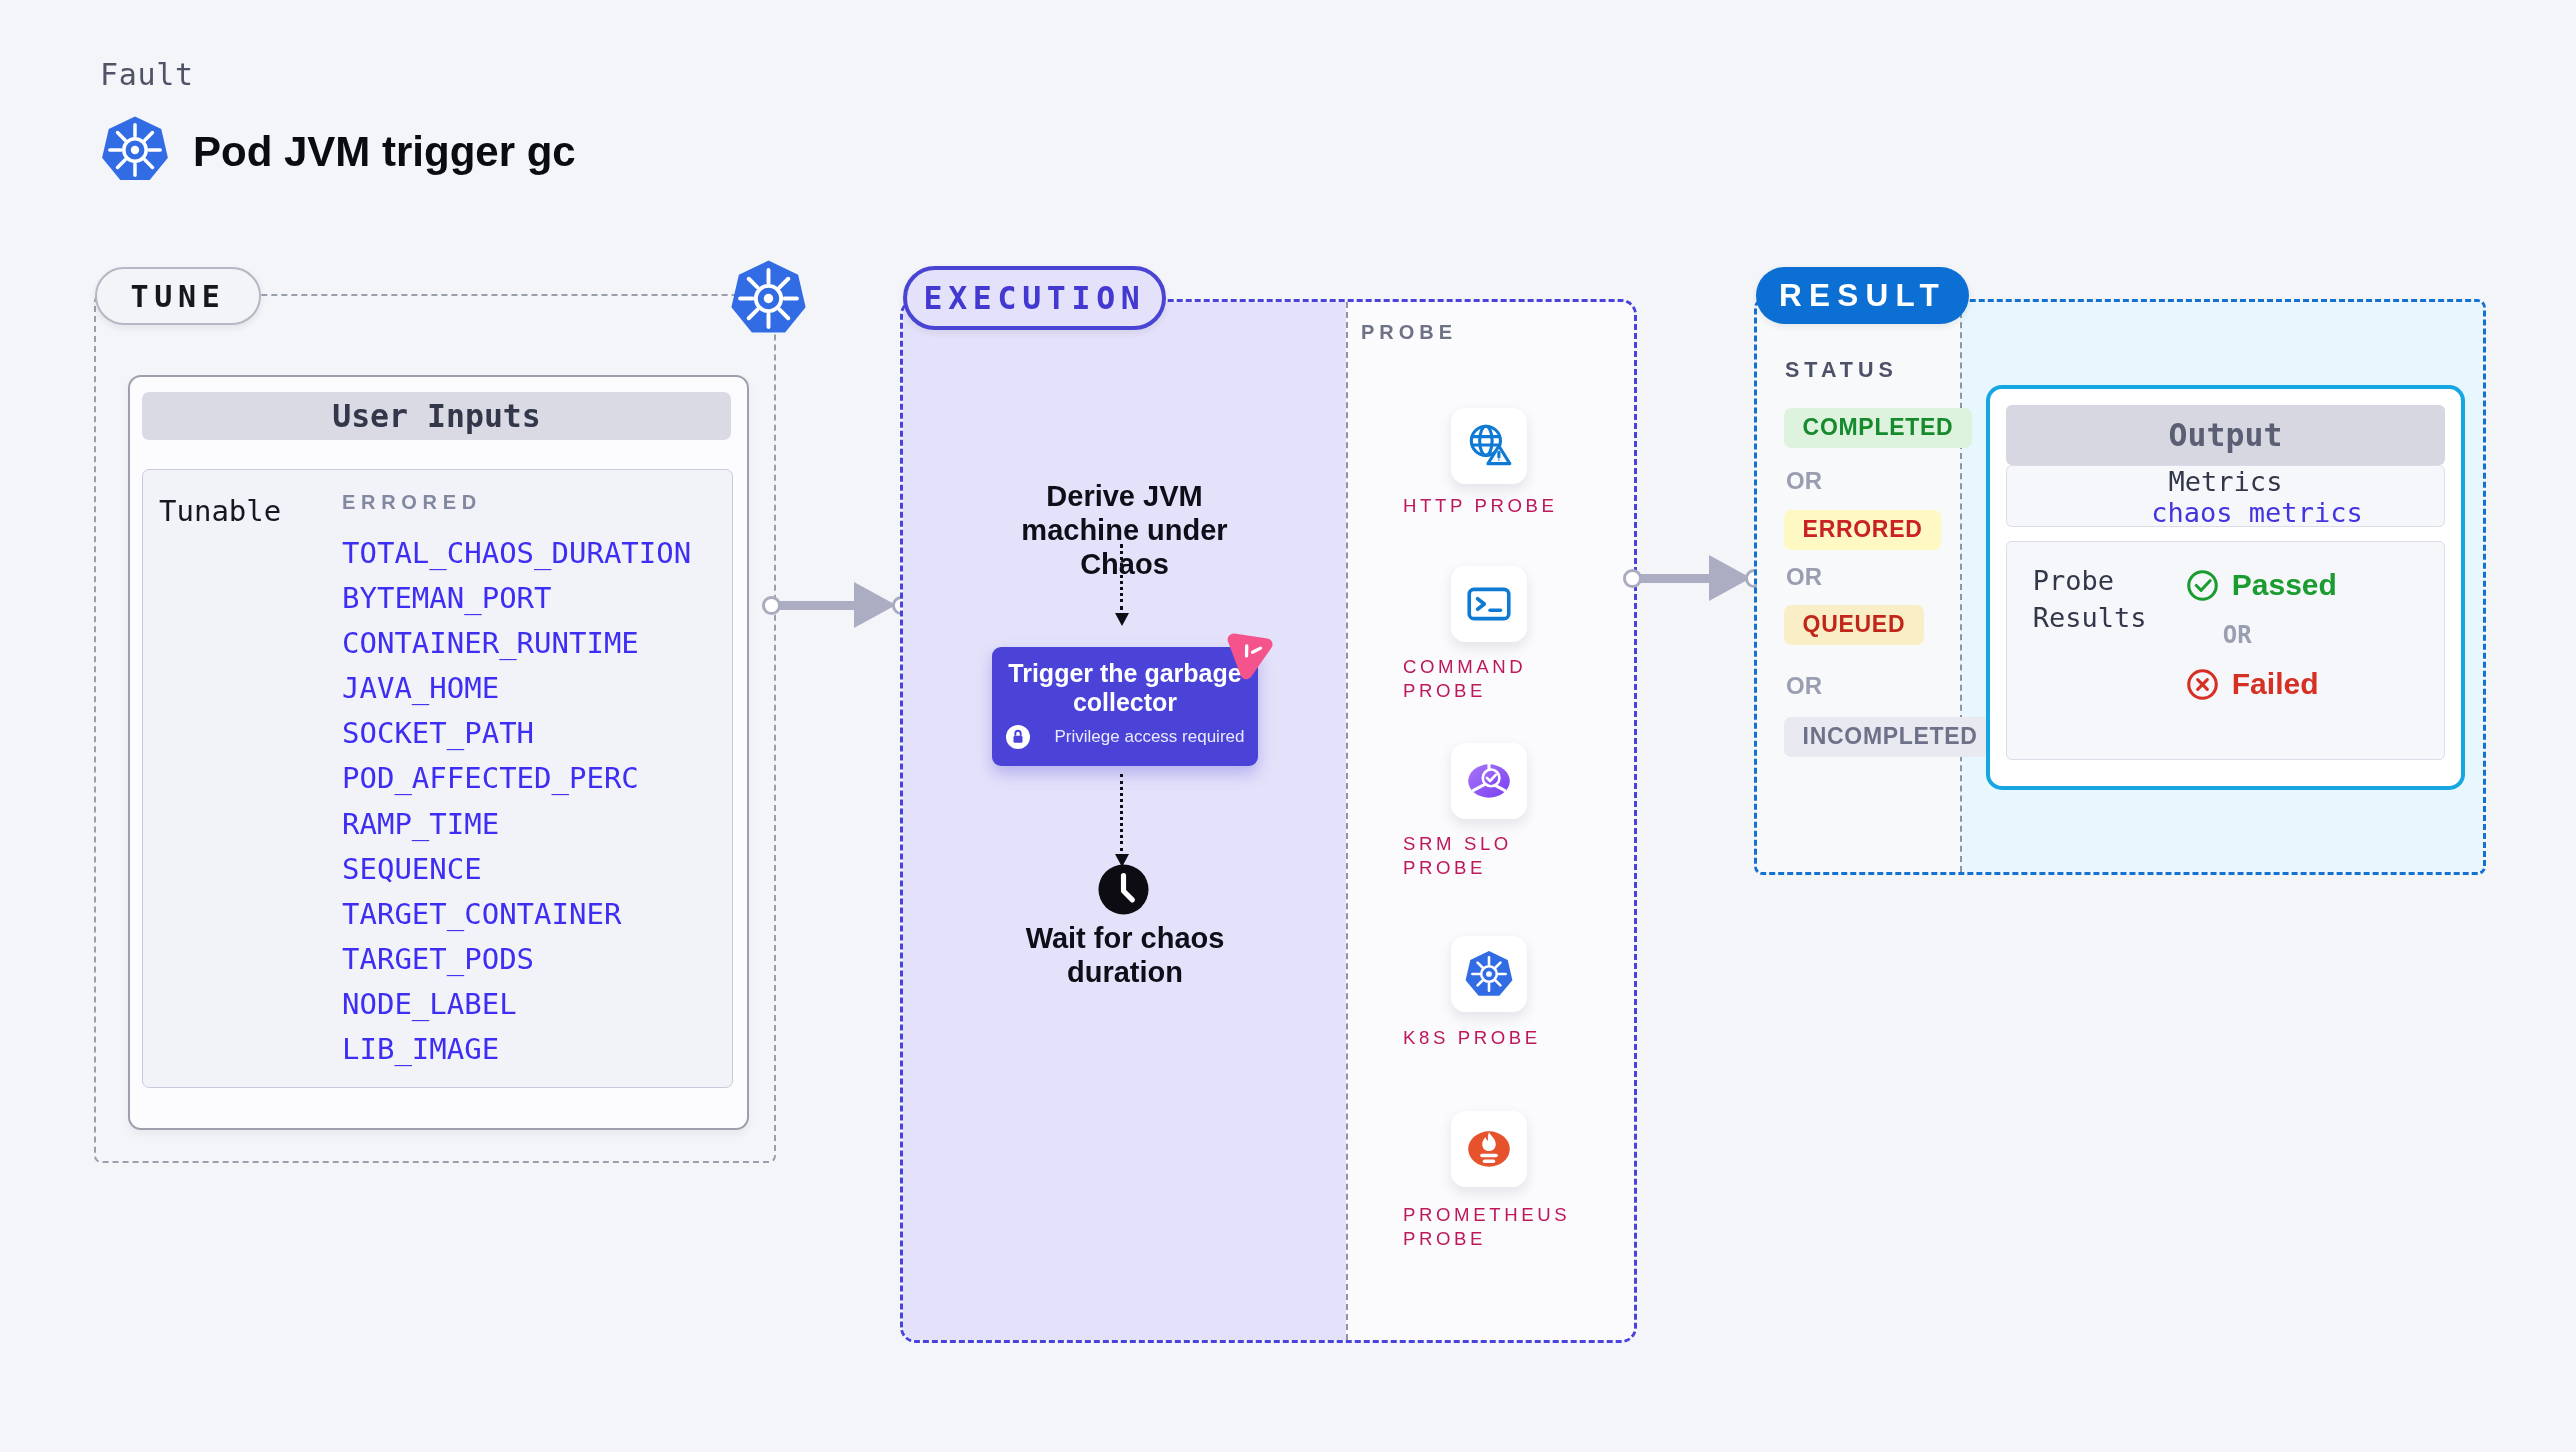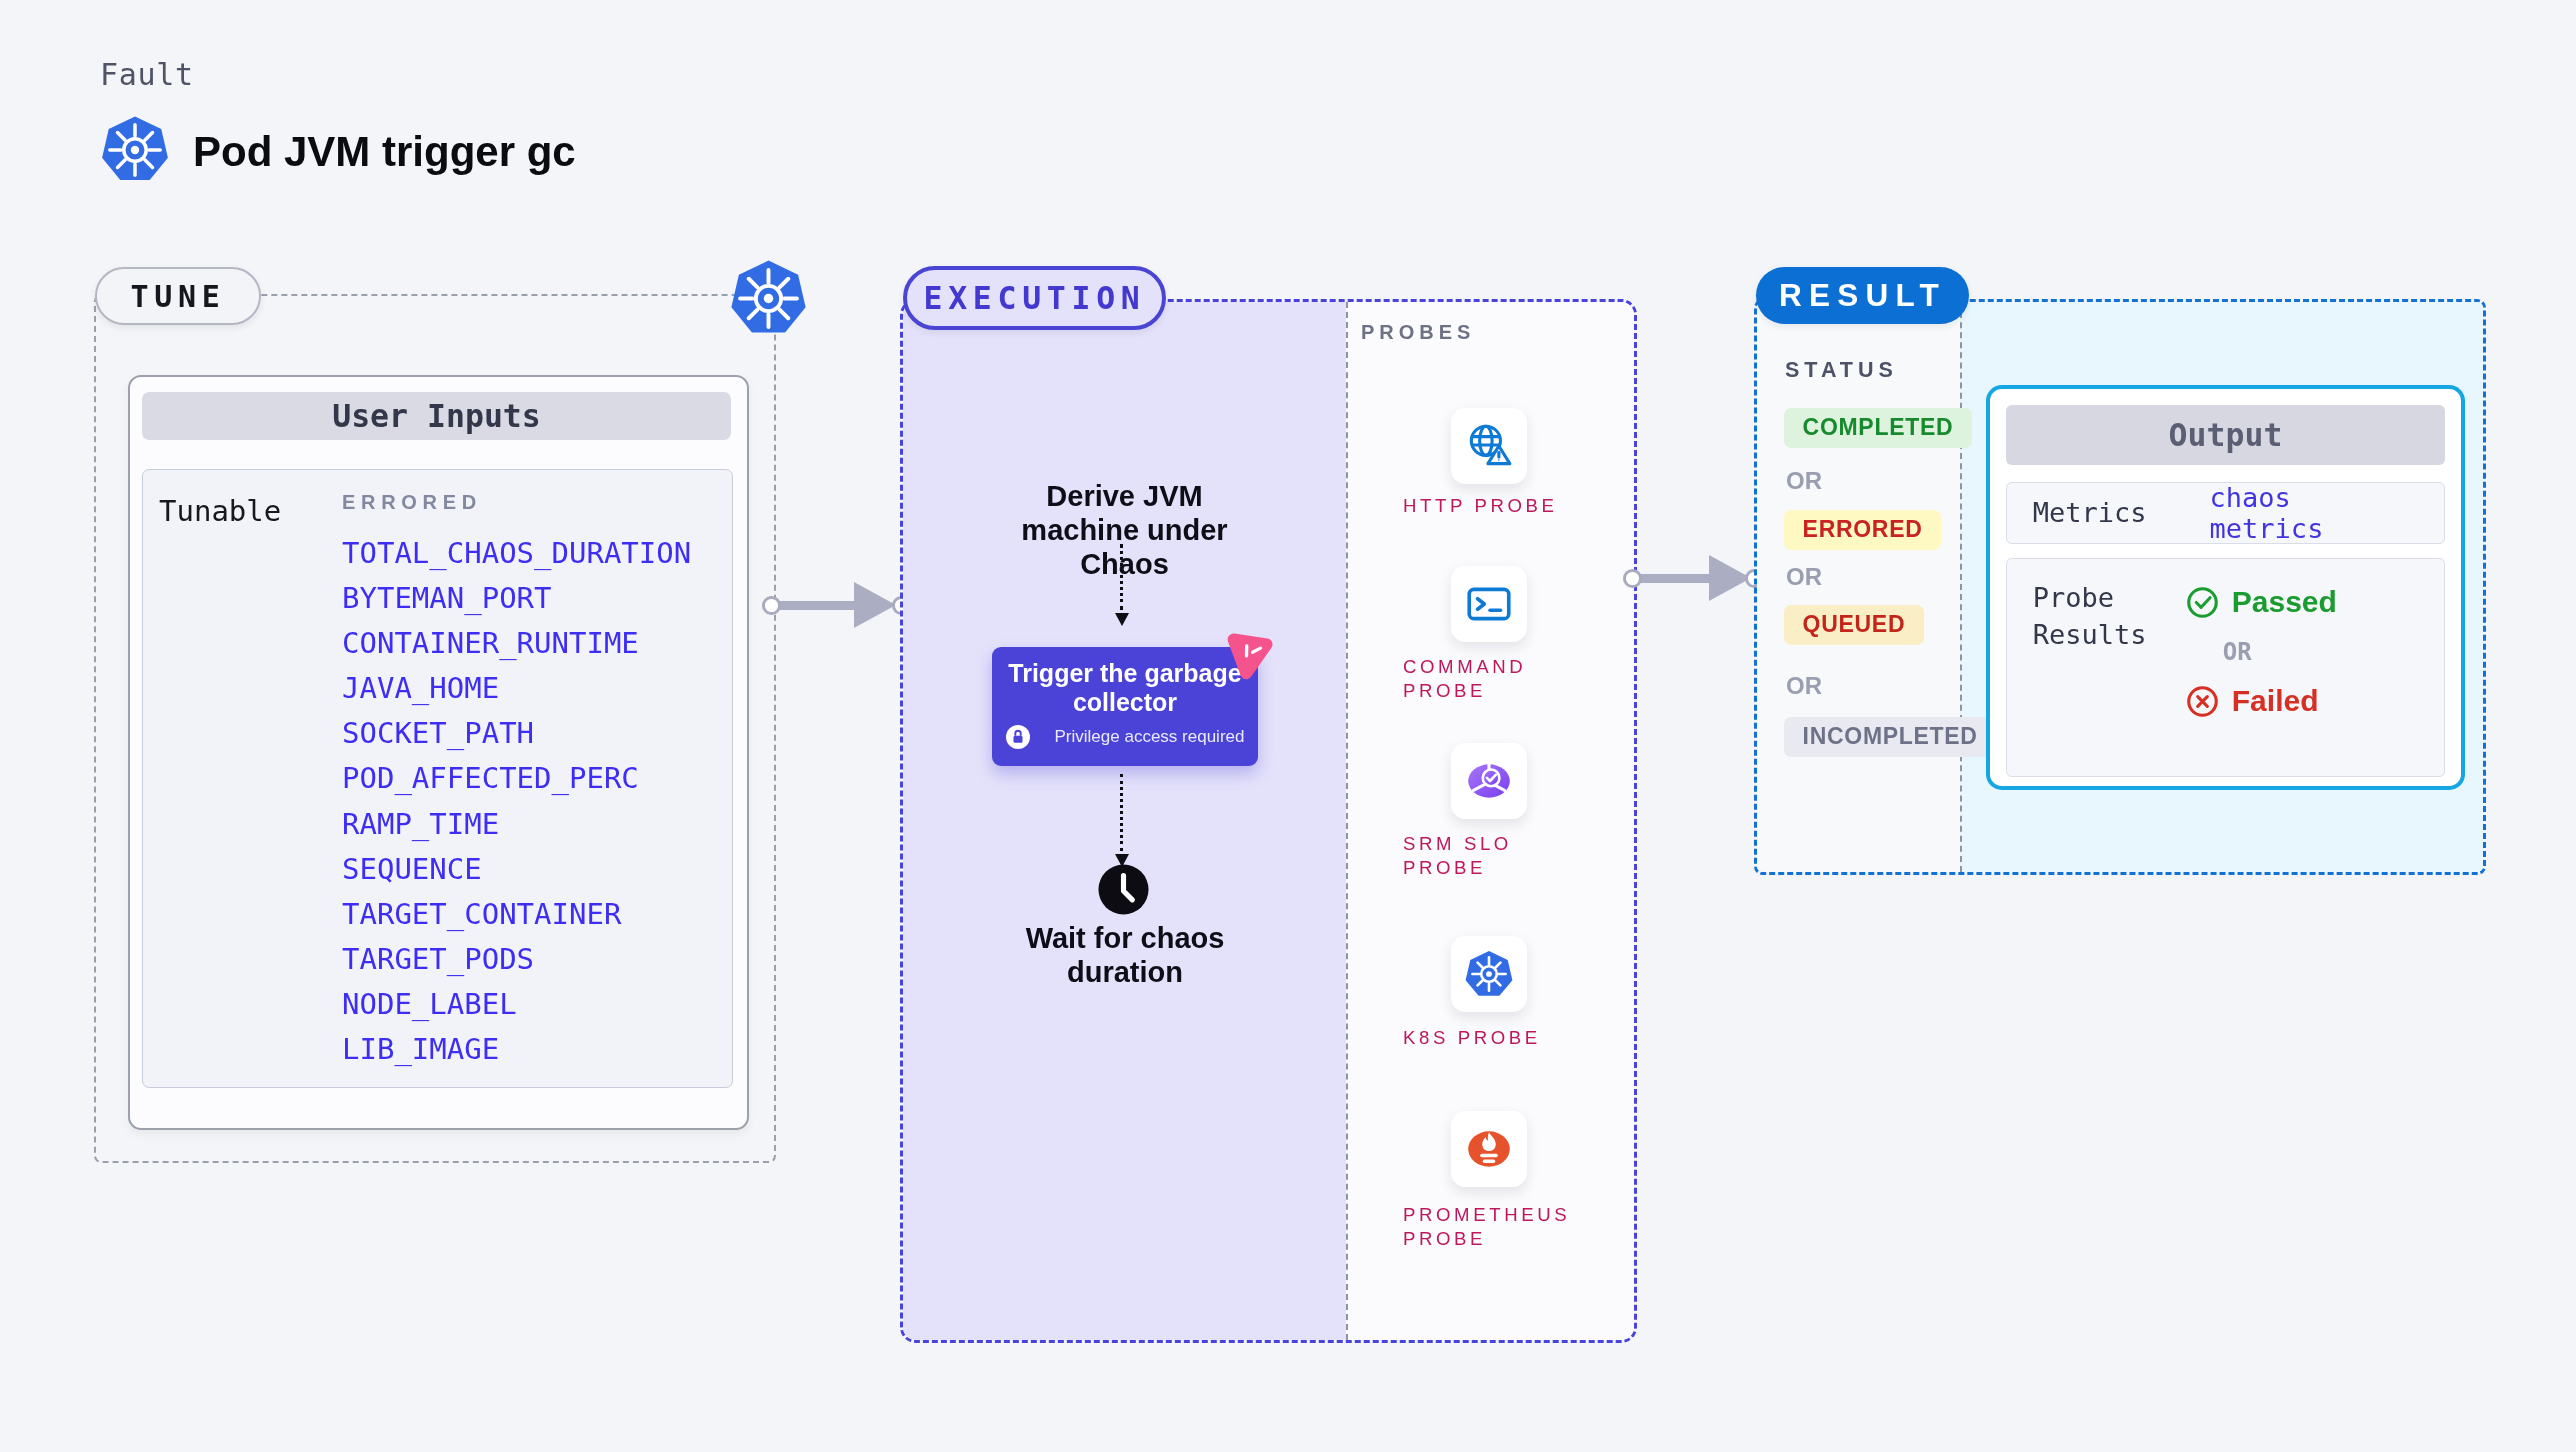--- a/index.html
+++ b/index.html
@@ -94,21 +94,21 @@
   .badge-queued{top:605px;background:#faeec6;color:#c2261b;}
   .badge-incompleted{top:717px;background:#e9eaf1;color:#6d7288;}
   .or-label{position:absolute;left:1786px;font-size:24px;font-weight:600;color:#9a9eb1;}
   .or-1{top:467px;} .or-2{top:563px;} .or-3{top:672px;}
 
   .output-card{position:absolute;left:1986px;top:385px;width:479px;height:405px;box-sizing:border-box;
                background:#ffffff;border:4.3px solid #16a7e2;border-radius:15.8px;padding:15.8px;}
   .output-header{height:60px;background:#d6d7e1;border-radius:5.7px;display:flex;align-items:center;
                  justify-content:center;font-size:31.5px;font-weight:bold;color:#5a5f73;}
   .output-row{background:#f6f7fb;border:1.4px solid #dadce8;border-radius:5.7px;box-sizing:border-box;}
-  .output-row1{margin-top:17px;height:62px;display:flex;align-items:center;padding:0 26px;}
+  .output-row1{height:62px;display:flex;align-items:center;padding:0 26px;flex-direction:column;}
   .metrics-label{font-size:27px;color:#32374a;}
   .metrics-value{font-size:27px;color:#4334e0;margin-left:63px;}
   .output-row2{margin-top:14.3px;height:219px;position:relative;padding:20px 26px;}
   .probe-results-label{font-size:27px;line-height:37px;color:#32374a;width:165px;}
   .pr-col{position:absolute;left:179px;top:26px;}
   .pr-row{display:flex;align-items:center;gap:13px;}
   .pr-row svg{width:33px;height:33px;}
   .passed-text{font-size:30px;font-weight:bold;color:#1a9c30;}
   .failed-text{font-size:30px;font-weight:bold;color:#d62f23;}
   .pr-or{margin:18.6px 0 18.6px 37px;font-size:24px;font-weight:600;color:#9a9eb1;
@@ -208,21 +208,21 @@
   <div class="dot-head" style="left:1115px;top:854px;"></div>
 
   <div class="clock-icon">
     <svg viewBox="0 0 72 72">
       <circle cx="36" cy="36" r="34" fill="#0c0c12"></circle>
       <path d="M36 17v21l12 12" stroke="#fff" stroke-width="7" fill="none" stroke-linecap="round" stroke-linejoin="round"></path>
     </svg>
   </div>
   <div class="wait-text">Wait for chaos duration</div>
 
-  <div class="probes-label">PROBES</div>
+  <div class="probes-label">PROBE</div>
 
   <div class="probe-card" style="top:408px;">
     <svg viewBox="0 0 100 100" fill="none" stroke="#0f7ad4" stroke-width="6" stroke-linecap="round">
       <circle cx="44" cy="40" r="28"></circle>
       <ellipse cx="44" cy="40" rx="12" ry="28"></ellipse>
       <path d="M18 32h52M18 48h52"></path>
       <path d="M69 50l21 34H48z" fill="#fbfbfd" stroke-linejoin="round"></path>
       <path d="M69 62v9"></path>
         <circle cx="69" cy="77" r="1.6" fill="#0f7ad4" stroke="none"></circle>
     </svg>

